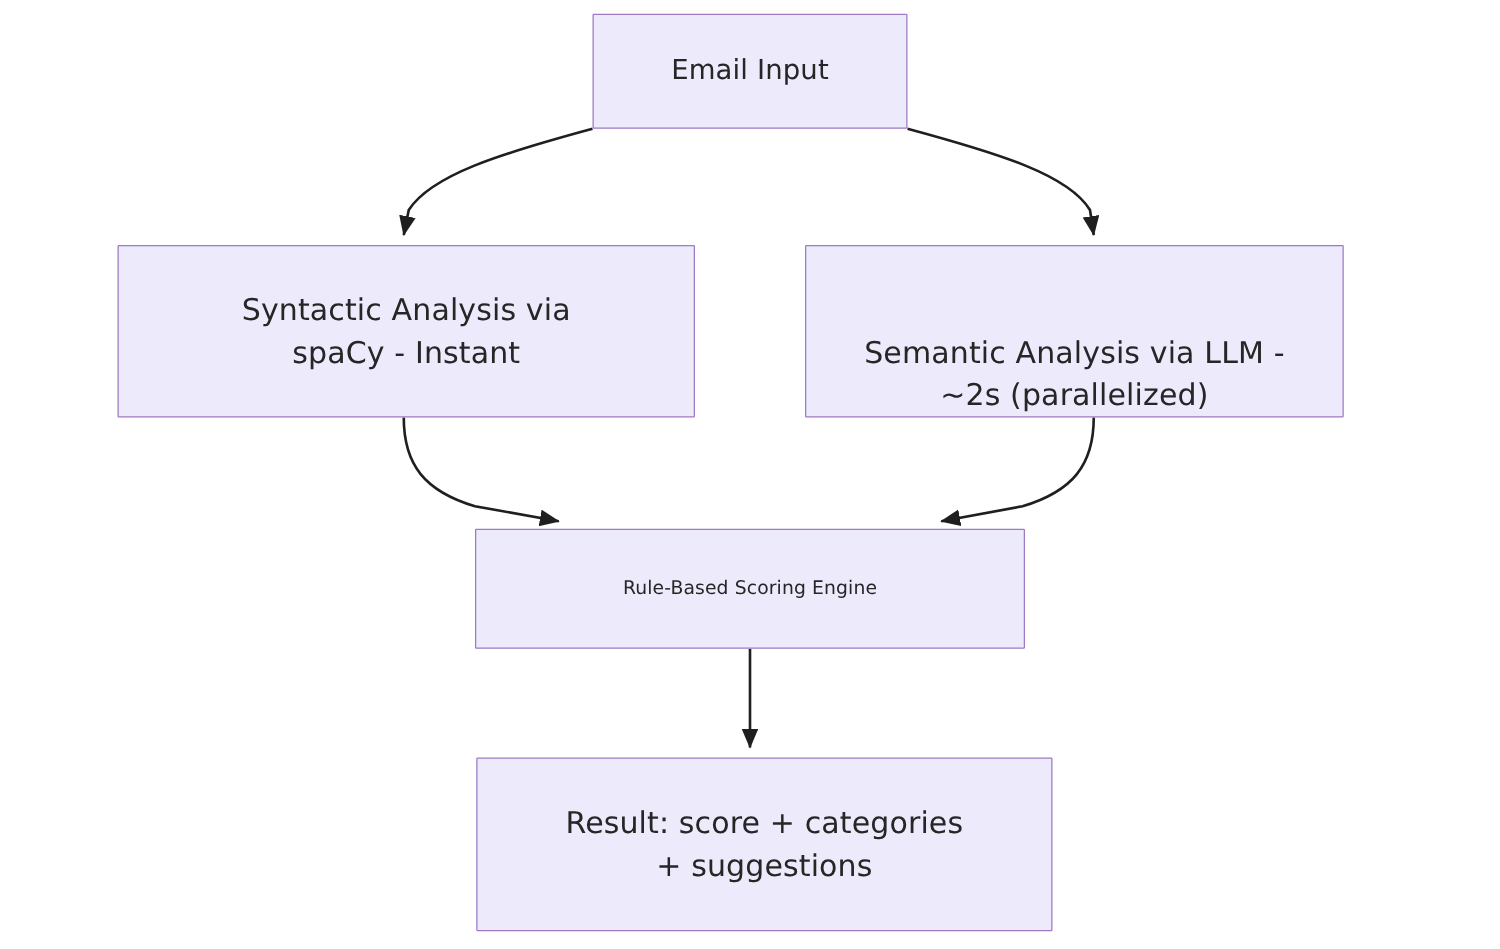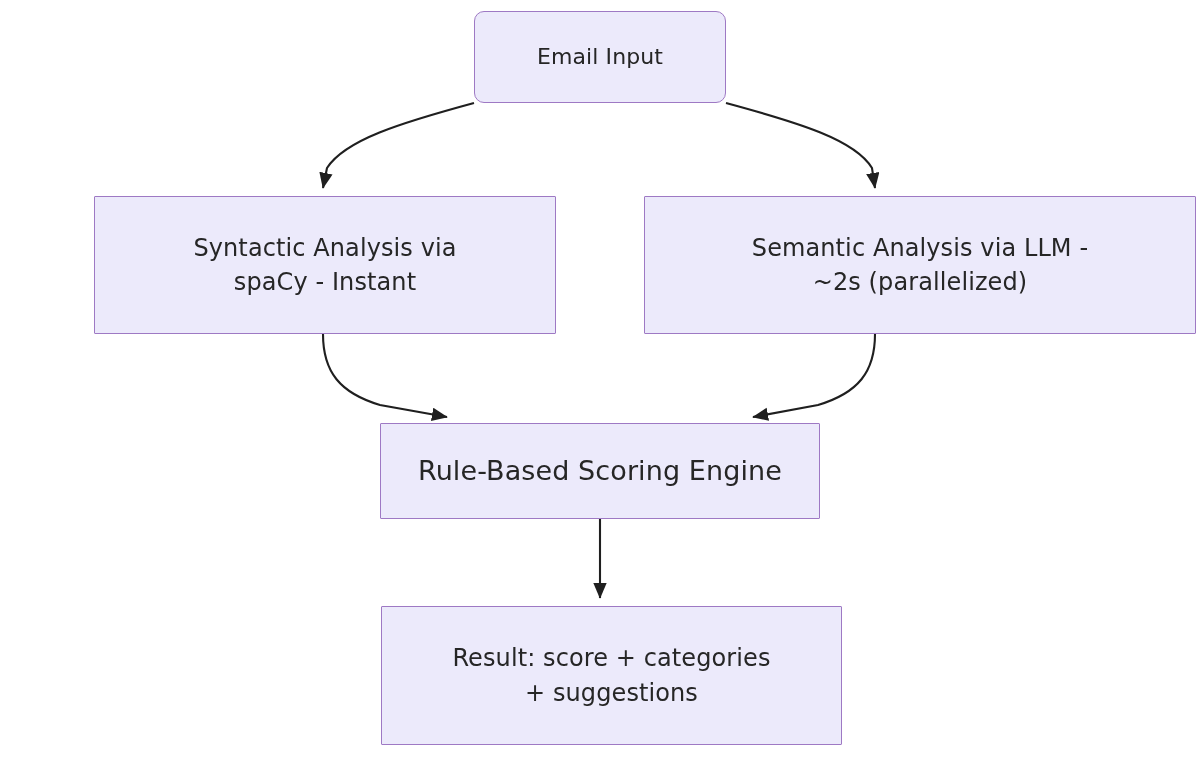--- a/index.html
+++ b/index.html
@@ -44,28 +44,28 @@
     color: #262626;
     font-size: 24px;
     font-weight: 400;
     line-height: 1.42;
     letter-spacing: 0.1px;
     padding: 0 14px;
     white-space: pre-line;
   }
 
   
-  #node-email-input   { left: 474px; top: 11px;  width: 252px; height: 92px; border-radius: 10px; }
+  #node-email-input   { left: 474px; top: 11px;  width: 252px; height: 92px; }
   #node-syntactic     { left: 94px;  top: 196px; width: 462px; height: 138px; }
-  #node-semantic      { left: 644px; top: 196px; width: 552px; height: 138px; }
+  #node-semantic      { left: 644px; top: 196px; width: 431px; height: 138px; align-items: flex-end; }
   #node-scoring       { left: 380px; top: 423px; width: 440px; height: 96px; }
   #node-result        { left: 369px; top: 606px; width: 461px; height: 139px; margin-left: 12px; }
 
   #node-email-input .node-label { font-size: 22px; }
-  #node-scoring .node-label     { font-size: 27px; }
+  #node-scoring .node-label     { font-size: 15px; }
 </style>
 </head>
 <body>
 
 <div id="flow-canvas">
 
   <svg id="edge-layer" viewBox="0 0 1200 759" width="1200" height="759" xmlns="http://www.w3.org/2000/svg">
     <defs>
       <marker id="arrowhead" markerWidth="9" markerHeight="9" refX="7.2" refY="3.2" orient="auto" markerUnits="strokeWidth">
         <path d="M0,0 L0,6.4 L7.6,3.2 z" fill="#1f1f1f"></path>

